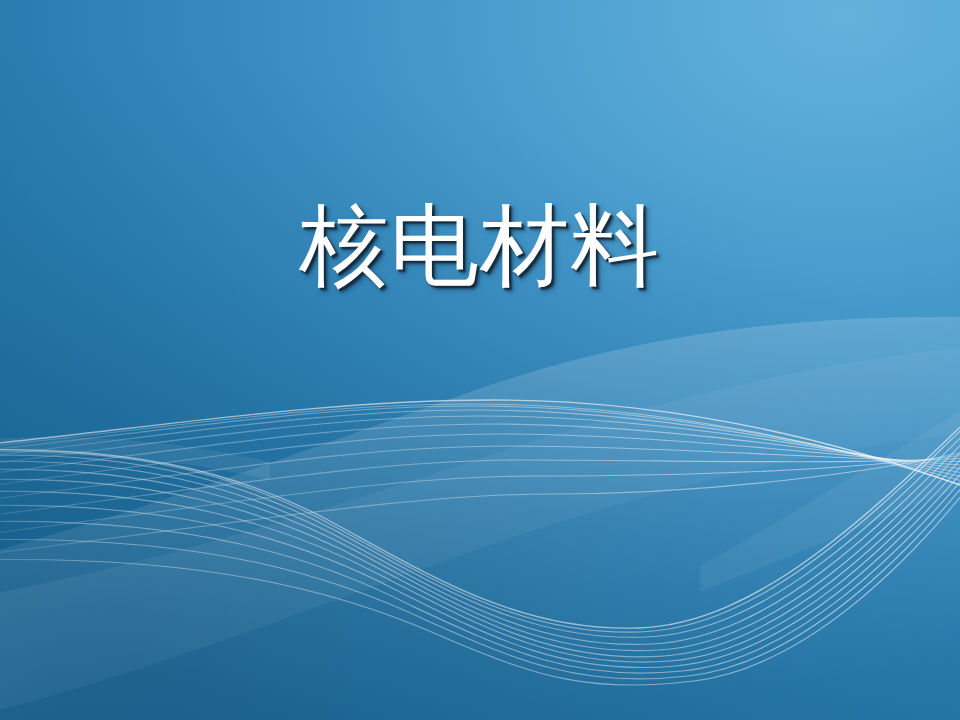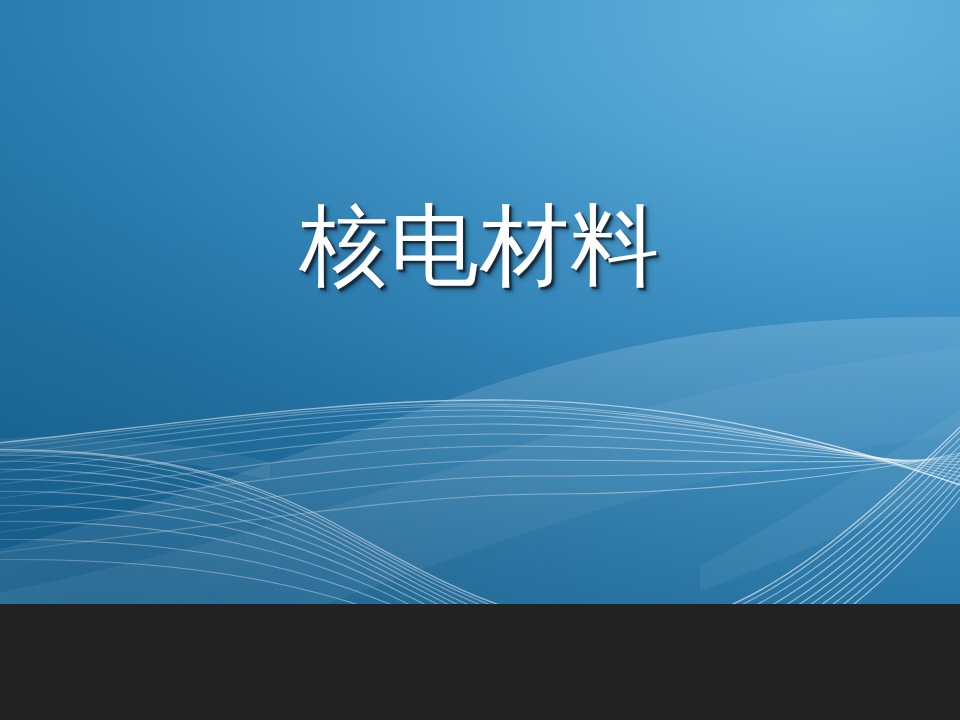--- a/index.html
+++ b/index.html
@@ -4,21 +4,21 @@
 <title>核电材料</title>
 <style>
   html, body {
     margin: 0;
     padding: 0;
     background: #222;
   }
   #slide {
     position: relative;
     width: 960px;
-    height: 604px;
+    height: 720px;
     overflow: hidden;
     font-family: "Liberation Sans", sans-serif;
     
     background:
       radial-gradient(120% 115% at 88% 2%,
         #63B2DC 0%,
         #59A9D6 14%,
         #4C9FCF 28%,
         #3F93C6 42%,
         #3488BC 56%,

